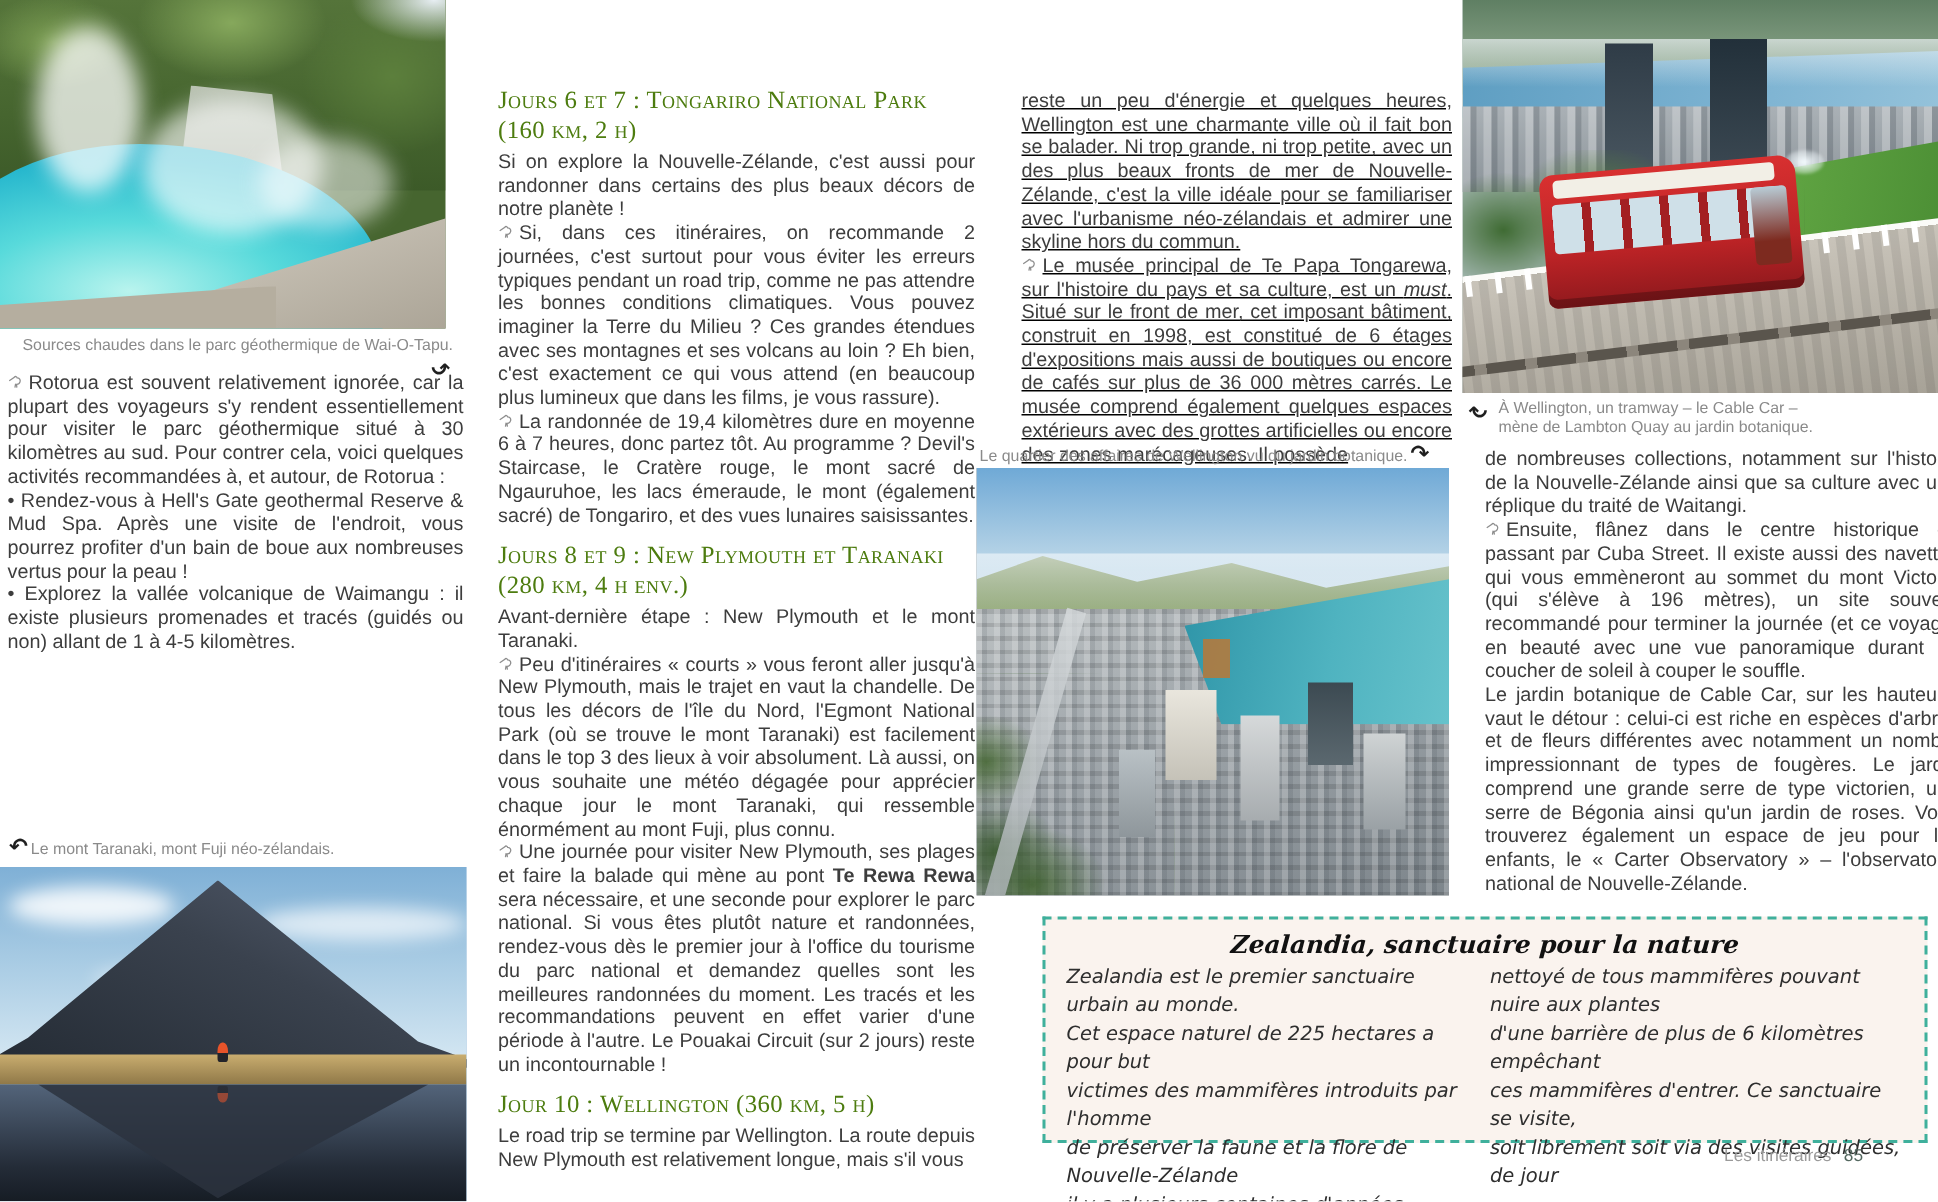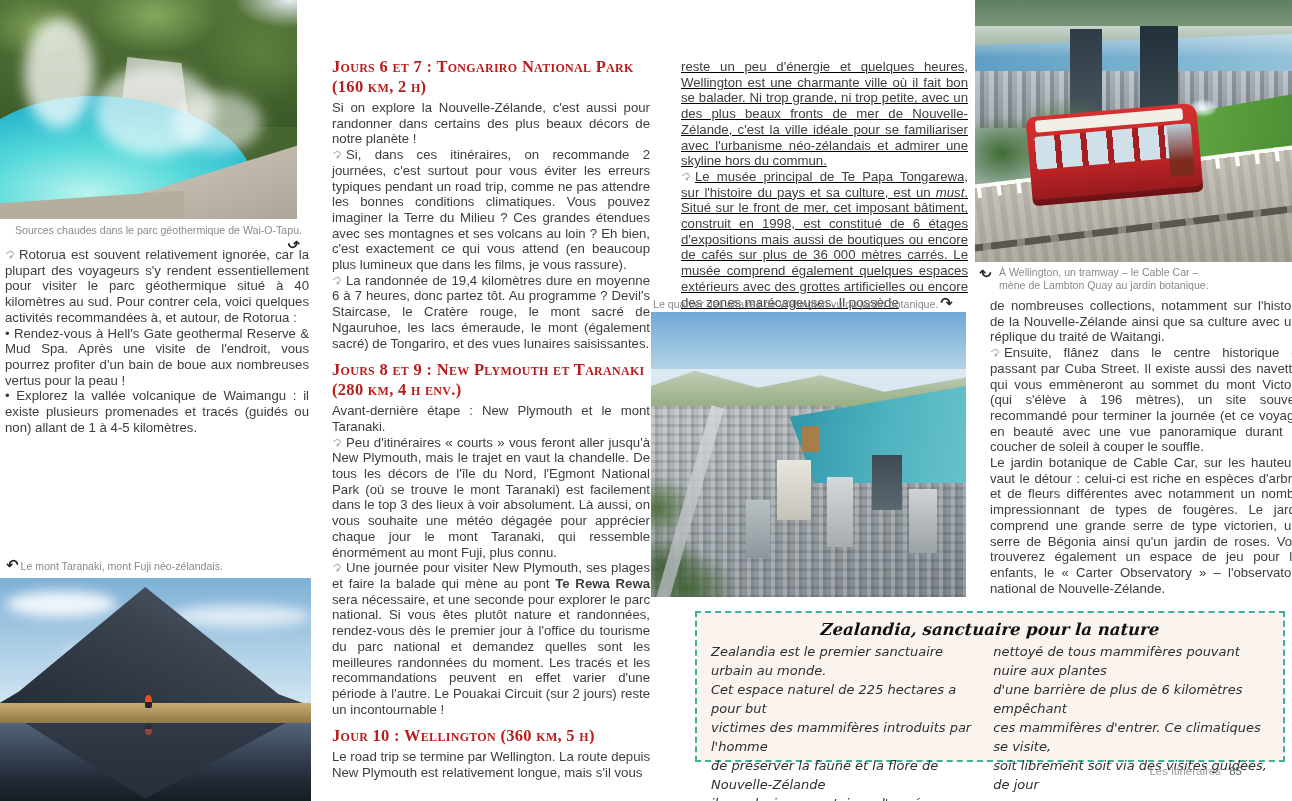--- a/index.html
+++ b/index.html
@@ -3,21 +3,21 @@
 <meta charset="utf-8">
 <style>
   html,body{margin:0;padding:0;background:#ffffff;}
   .page{position:relative;width:1292px;height:801px;background:#fff;overflow:hidden;
         font-family:"Liberation Sans","DejaVu Sans",sans-serif;}
 
   
   .col{position:absolute;}
   .para{margin:0;text-align:justify;font-size:13.2px;line-height:15.7px;color:#3d3d3d;}
   .heading{font-family:"Liberation Serif","DejaVu Serif",serif;font-variant:small-caps;
-           font-weight:700;color:#b91c1c;font-size:16.5px;line-height:20px;
+           font-weight:400;color:#4d7c0f;font-size:16.5px;line-height:20px;
            letter-spacing:.3px;margin:9px 0 3px;}
   .col .heading:first-child{margin-top:0;}
   .caption{position:absolute;font-size:10.6px;line-height:13px;color:#8a8a8a;}
   .arrow{display:inline-block;font-size:15px;color:#1f1f1f;font-weight:700;margin:0 2px;}
   .flip-y{transform:scaleY(-1);}
   .kiwi{margin-right:4px;vertical-align:-1px;}
 
   
   .info-box{position:absolute;left:695px;top:611px;width:590px;height:151px;
             box-sizing:border-box;border:2px dashed #3fb09c;background:#faf3ee;
@@ -170,21 +170,21 @@
     <div class="layer p1-steam s2"></div>
     <div class="layer p1-steam s3"></div>
   </div>
   <div class="caption" style="left:0;top:224px;width:302px;text-align:right;">
     <span>Sources chaudes dans le parc géothermique de Wai-O-Tapu.</span><span class="arrow flip-y">↷</span>
   </div>
 
   <div class="col" style="left:5px;top:247px;width:304px;">
       <p class="para"><svg class="kiwi" viewBox="0 0 14 14" width="10" height="11" aria-hidden="true">
     <path d="M9 3.4 C11.2 3.4 12.3 5.2 11.7 7.1 C11.2 8.9 9.3 9.7 7.5 9.4 L7 12 M8.4 9.5 L8.7 12 M9 3.4 C8.8 2 7.2 1.6 6.4 2.8 L2 5.8" fill="none" stroke="#8e8e8e" stroke-width="1.2" stroke-linecap="round"></path>
-  </svg><span>Rotorua est souvent relativement ignorée, car la plupart des voyageurs s'y rendent essentiellement pour visiter le parc géothermique situé à 40 kilomètres au sud. Pour contrer cela, voici quelques activités recommandées à, et autour, de Rotorua :</span></p>
+  </svg><span>Rotorua est souvent relativement ignorée, car la plupart des voyageurs s'y rendent essentiellement pour visiter le parc géothermique situé à 30 kilomètres au sud. Pour contrer cela, voici quelques activités recommandées à, et autour, de Rotorua :</span></p>
       <p class="para"><span>• Rendez-vous à Hell's Gate geothermal Reserve &amp; Mud Spa. Après une visite de l'endroit, vous pourrez profiter d'un bain de boue aux nombreuses vertus pour la peau !</span></p>
       <p class="para"><span>• Explorez la vallée volcanique de Waimangu : il existe plusieurs promenades et tracés (guidés ou non) allant de 1 à 4-5 kilomètres.</span></p>
     </div>
 
   <div class="caption" style="left:4px;top:558px;width:300px;text-align:left;">
     <span class="arrow">↶</span><span>Le mont Taranaki, mont Fuji néo-zélandais.</span>
   </div>
   <div class="photo" id="photo2">
     <div class="layer p2-sky"></div>
     <div class="layer p2-cloud c1"></div>
@@ -284,21 +284,21 @@
       <div class="box-col box-col-left">
           <div>Zealandia est le premier sanctuaire urbain au monde.</div>
           <div>Cet espace naturel de 225 hectares a pour but</div>
           <div>victimes des mammifères introduits par l'homme</div>
           <div>de préserver la faune et la flore de Nouvelle-Zélande</div>
           <div>il y a plusieurs centaines d'années, notamment</div>
         </div>
       <div class="box-col box-col-right">
           <div>nettoyé de tous mammifères pouvant nuire aux plantes</div>
           <div>d'une barrière de plus de 6 kilomètres empêchant</div>
-          <div>ces mammifères d'entrer. Ce climatiques se visite,</div>
+          <div>ces mammifères d'entrer. Ce sanctuaire se visite,</div>
           <div>soit librement soit via des visites guidées, de jour</div>
         </div>
     </div>
   </div>
 
   <div class="footer">
     <span>Les itinéraires</span>
     <span class="pagenum">85</span>
   </div>
 

